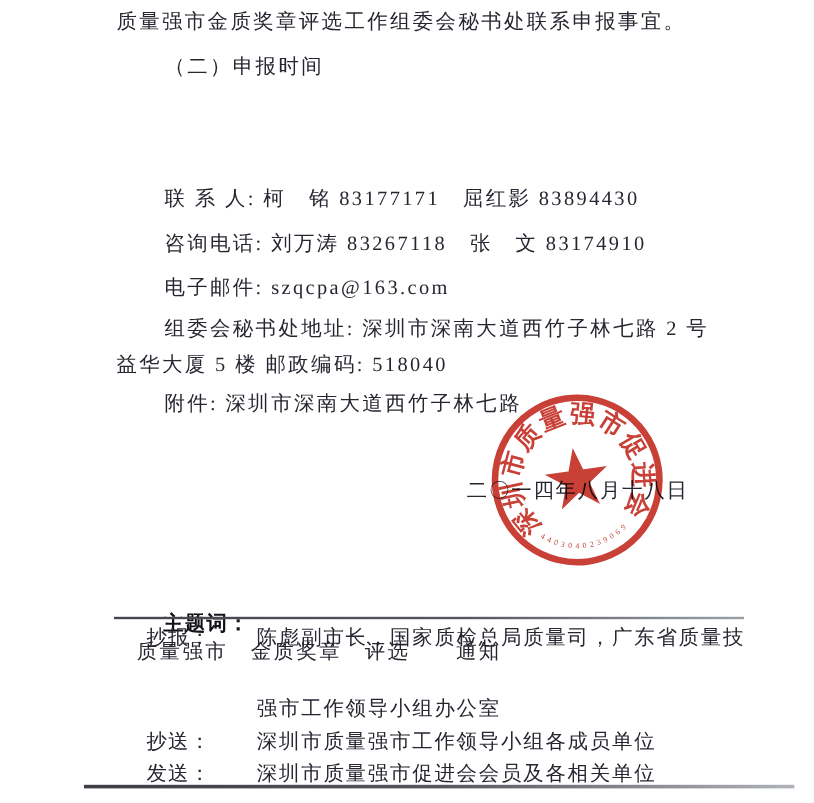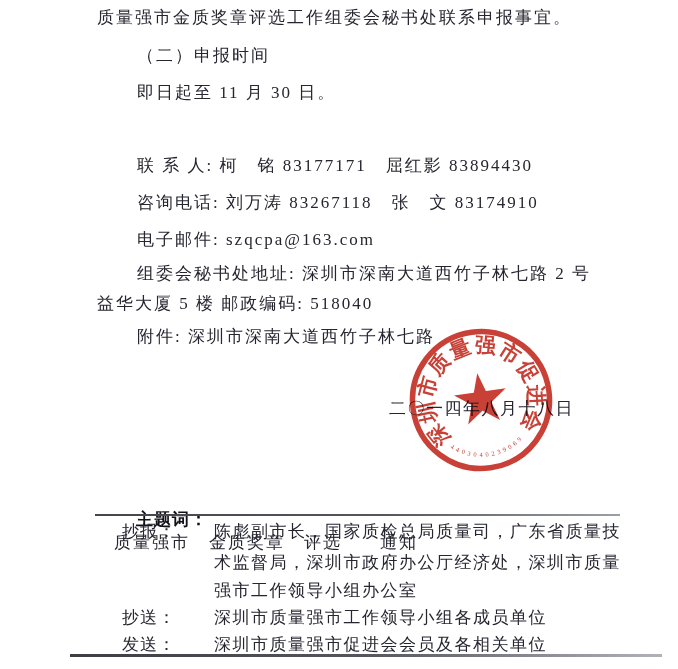--- a/index.html
+++ b/index.html
@@ -34,21 +34,20 @@
   .flabel{position:absolute;left:122px;font-size:17px;letter-spacing:1px;white-space:pre;}
   .fcontent{position:absolute;left:180px;font-size:17px;letter-spacing:1.5px;white-space:pre;margin-left:34px;}
 </style>
 </head>
 <body>
 
 <div class="page">
 
   <div class="line" style="top:8px;left:97px">质量强市金质奖章评选工作组委会秘书处联系申报事宜。</div>
   <div class="line" style="top:46px;left:137px">（二）申报时间</div>
-  <div class="line" style="top:83px;left:137px">即日起至 11 月 30 日。</div>
   <div class="line" style="top:156px;left:137px">联 系 人: 柯　铭 83177171　屈红影 83894430</div>
   <div class="line" style="top:193px;left:137px">咨询电话: 刘万涛 83267118　张　文 83174910</div>
   <div class="line" style="top:230px;left:137px">电子邮件: szqcpa@163.com</div>
   <div class="line" style="top:264px;left:137px">组委会秘书处地址: 深圳市深南大道西竹子林七路 2 号</div>
   <div class="line" style="top:294px;left:97px">益华大厦 5 楼 邮政编码: 518040</div>
   <div class="line" style="top:327px;left:137px">附件: 深圳市深南大道西竹子林七路</div>
 
   <div class="date-line">二〇一四年八月十八日</div>
 
   <svg class="seal" viewBox="0 0 150 150">
@@ -65,21 +64,20 @@
   </svg>
 
   <div class="subject-row">
     <span class="lbl">主题词：</span>
     <span class="terms">质量强市　金质奖章　评选　　通知</span>
   </div>
   <div class="divider subject-divider"></div>
 
   <div class="flabel" style="top:520px">抄报：</div>
   <div class="fcontent" style="top:520px">陈彪副市长，国家质检总局质量司，广东省质量技</div>
-  <div class="fcontent" style="top:551px">术监督局，深圳市政府办公厅经济处，深圳市质量</div>
   <div class="fcontent" style="top:579px">强市工作领导小组办公室</div>
 
   <div class="flabel" style="top:606px">抄送：</div>
   <div class="fcontent" style="top:606px">深圳市质量强市工作领导小组各成员单位</div>
 
   <div class="flabel" style="top:633px">发送：</div>
   <div class="fcontent" style="top:633px">深圳市质量强市促进会会员及各相关单位</div>
 
   <div class="divider bottom-divider"></div>
 

